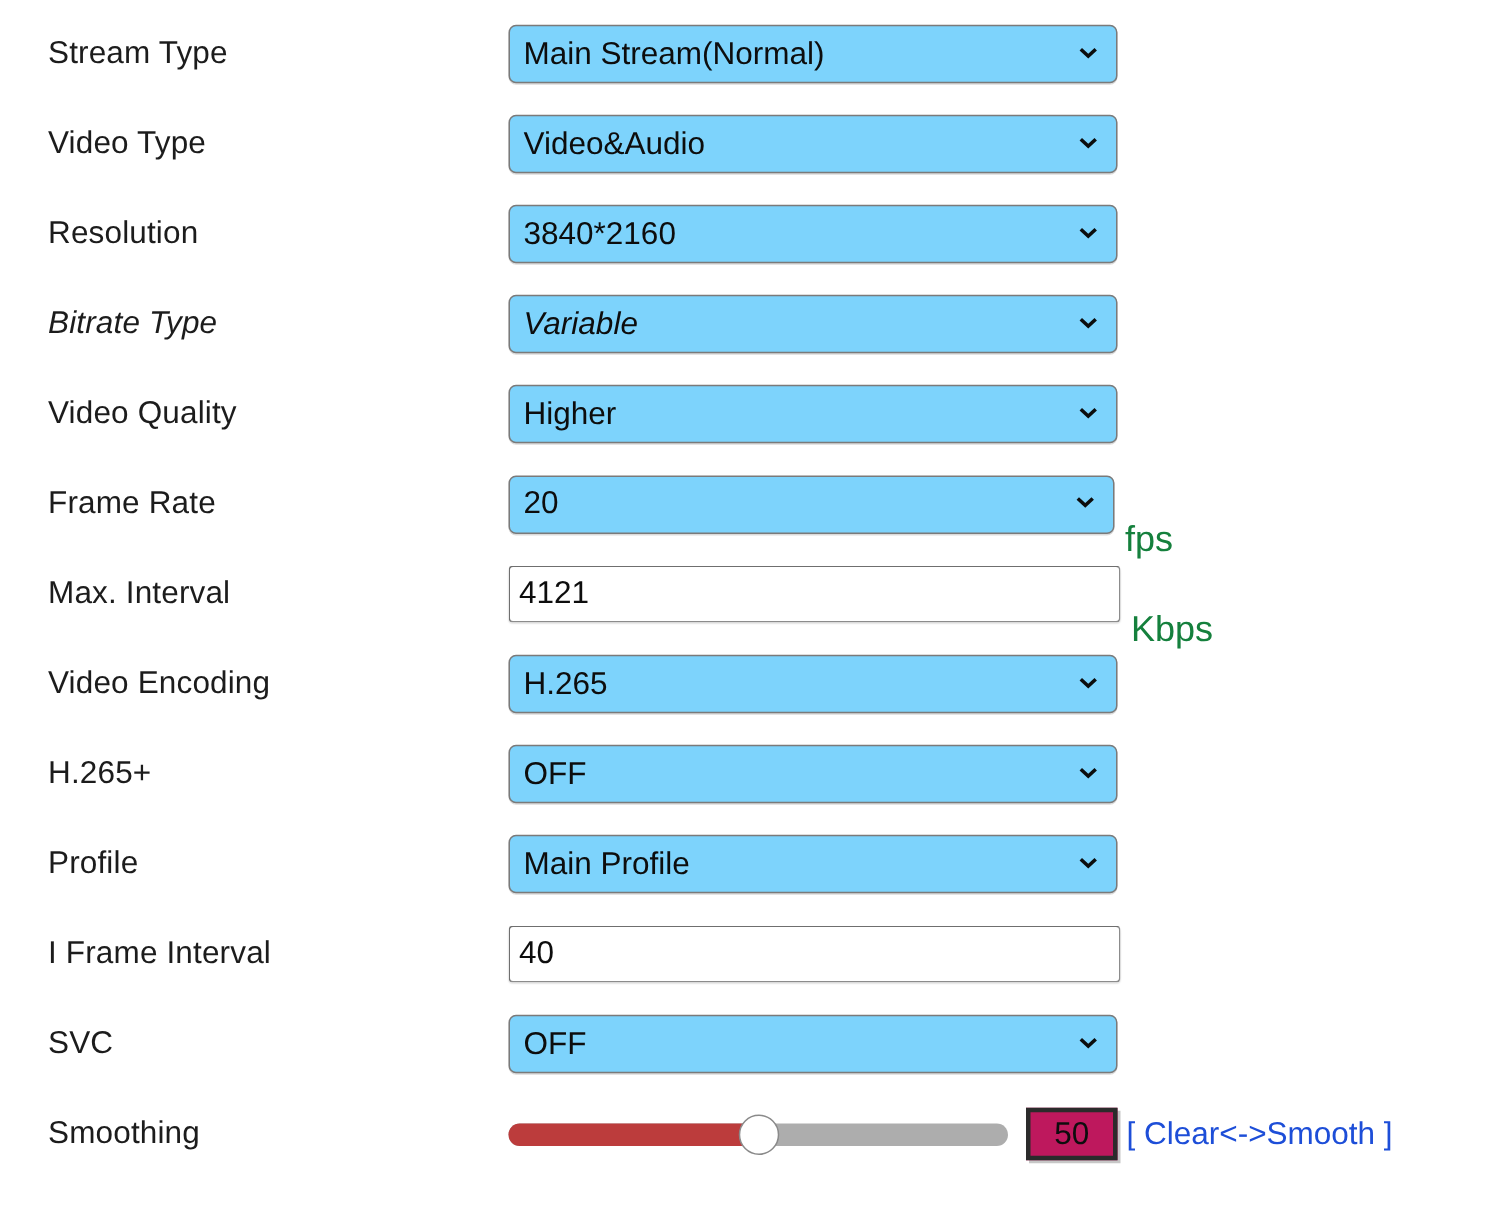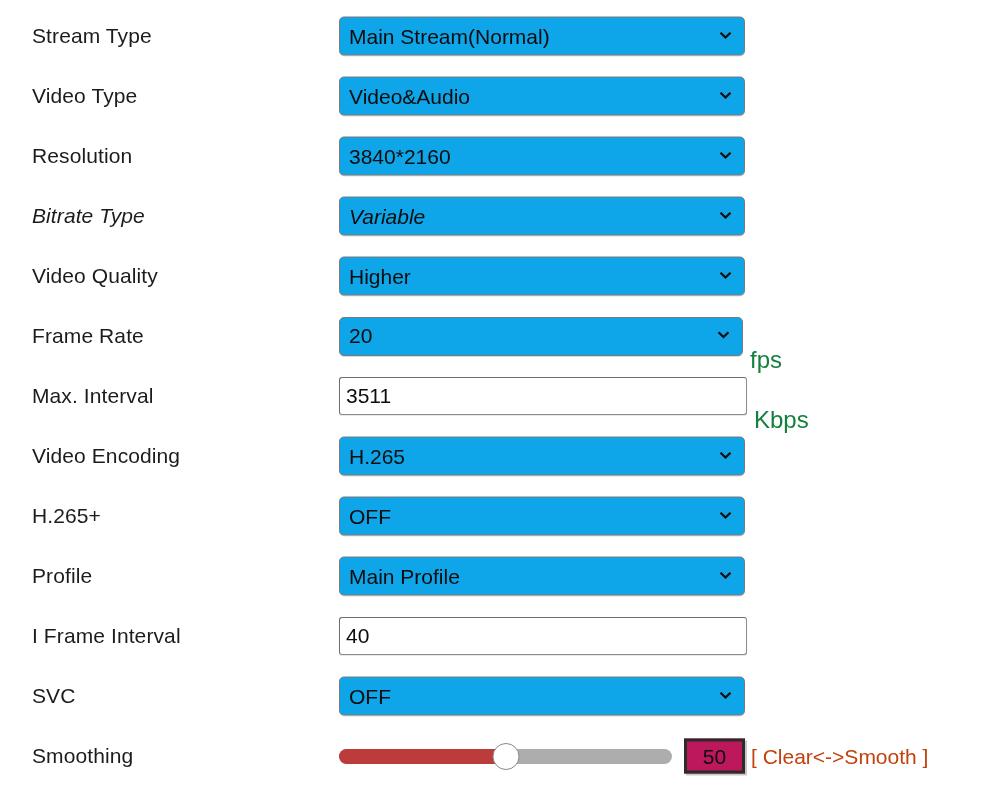--- a/index.html
+++ b/index.html
@@ -51,21 +51,21 @@
     display: flex;
     align-items: center;
   }
 
   
   .select {
     position: relative;
     box-sizing: border-box;
     width: 406px;
     height: 39px;
-    background: #0ea5e9;
+    background: #7dd3fc;
     border: 1.5px solid #7a7a7a;
     border-radius: 5px;
     box-shadow: 0 1px 0 rgba(0,0,0,0.14);
     display: flex;
     align-items: center;
     padding: 0 34px 0 9px;
     cursor: default;
   }
   .select.narrow {
     width: 404px;
@@ -173,21 +173,21 @@
   }
   .slider-value .value {
     font-size: 21px;
     line-height: 24px;
     color: #0d0d0d;
   }
   .slider-hint {
     margin-left: 6px;
     font-size: 21px;
     line-height: 24px;
-    color: #c2410c;
+    color: #1d4ed8;
     white-space: nowrap;
   }
 </style>
 </head>
 <body>
 
 <div id="form">
     <div class="row" style="top: 6px;">
       <div class="label">Stream Type</div>
       <div class="control">
@@ -264,21 +264,21 @@
             </svg>
           </span>
         </div>
         <span class="unit">fps</span>
       </div>
     </div>
     <div class="row" style="top: 366px;">
       <div class="label">Max. Interval</div>
       <div class="control">
         <div class="textinput">
-          <span class="value">3511</span>
+          <span class="value">4121</span>
         </div>
         <span class="unit">Kbps</span>
       </div>
     </div>
     <div class="row" style="top: 426px;">
       <div class="label">Video Encoding</div>
       <div class="control">
         <div class="select">
           <span class="value">H.265</span>
           <span class="chev">

